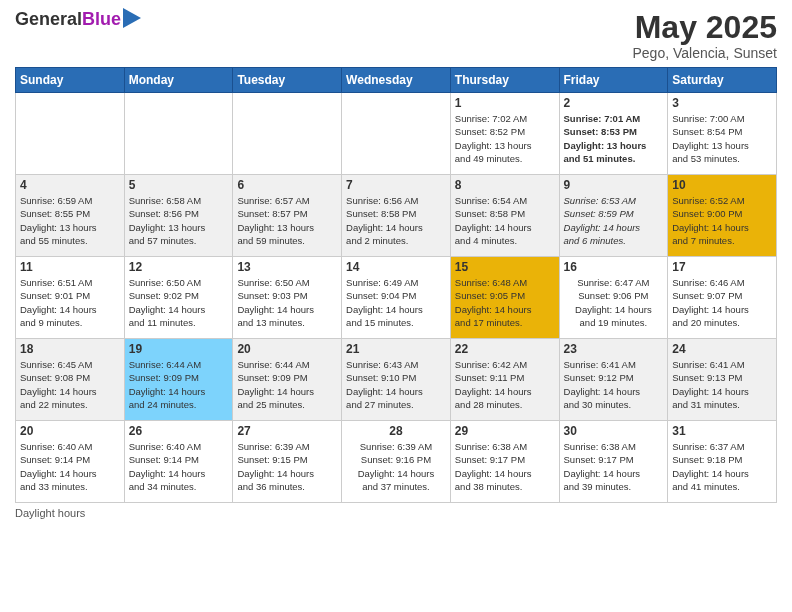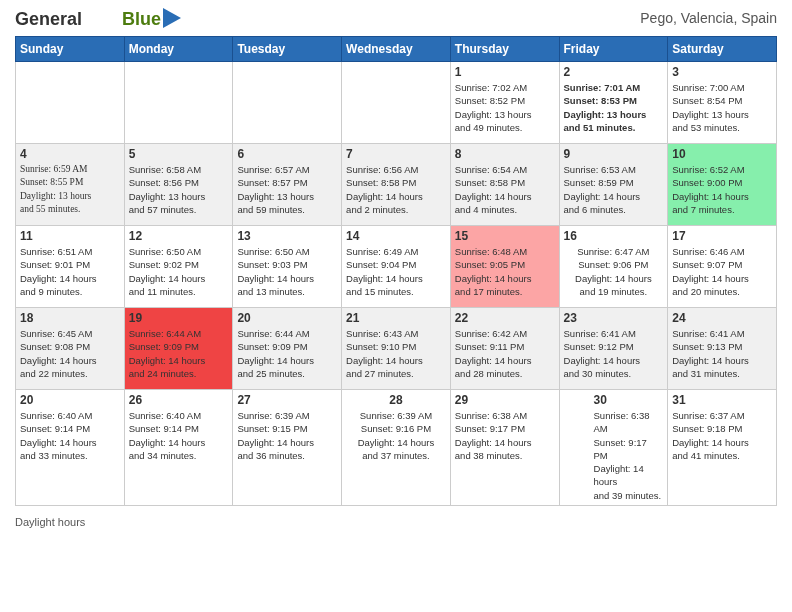--- a/index.html
+++ b/index.html
@@ -24,21 +24,21 @@
     .logo {
       display: flex;
       align-items: center;
     }
     .logo-text {
       font-size: 18px;
       font-weight: bold;
       line-height: 1.1;
     }
     .logo-general { color: #333; }
-    .logo-blue { color: #4d7c0f; padding-left: 40px; }
+    .logo-blue { color: #a21caf; }
     .logo-icon {
       width: 18px;
       height: 22px;
       margin-left: 2px;
       margin-top: -2px;
     }
     .title-block {
       text-align: right;
     }
     .title-block h1 {
@@ -90,21 +90,21 @@
       color: #333;
       display: block;
       margin-bottom: 2px;
     }
     .day-info {
       color: #333;
       font-size: 9.5px;
       line-height: 1.4;
     }
     .footer {
-      margin-top: 10px;
+      margin-top: 4px;
       font-size: 11px;
       color: #555;
       text-align: left;
     }
   </style>
 </head>
 <body>
 
 <div class="page">
   <div class="header">
@@ -114,21 +114,22 @@
           <span class="logo-text">
             <span class="logo-general">General</span><span class="logo-blue">Blue</span>
           </span>
           <svg class="logo-icon" viewBox="0 0 18 22" xmlns="http://www.w3.org/2000/svg">
             <polygon points="0,0 18,10 0,20" fill="#2a6db5"></polygon>
           </svg>
         </div>
       </div>
     </div>
     <div class="title-block">
-      <h2>Pego, Valencia, Spain</h2>
+      <h1>May 2025</h1>
+      <h2>Pego, Valencia, Sunset</h2>
     </div>
   </div>
 
   <table class="calendar">
     <thead>
       <tr>
       <th>Sunday</th>
           <th>Monday</th>
           <th>Tuesday</th>
           <th>Wednesday</th>
@@ -161,21 +162,21 @@
             <span class="day-number">3</span>
             <div class="day-info" style="white-space: pre-line;">Sunrise: 7:00 AM
 Sunset: 8:54 PM
 Daylight: 13 hours
 and 53 minutes.</div>
           </td>
         </tr>
         <tr>
           <td style="background-color: rgb(240, 240, 240);">
             <span class="day-number">4</span>
-            <div class="day-info" style="white-space: pre-line; font-family: Liberation Serif, serif;">Sunrise: 6:59 AM
+            <div class="day-info" style="white-space: pre-line;">Sunrise: 6:59 AM
 Sunset: 8:55 PM
 Daylight: 13 hours
 and 55 minutes.</div>
           </td>
           <td style="background-color: rgb(240, 240, 240);">
             <span class="day-number">5</span>
             <div class="day-info" style="white-space: pre-line;">Sunrise: 6:58 AM
 Sunset: 8:56 PM
 Daylight: 13 hours
 and 57 minutes.</div>
@@ -196,26 +197,26 @@
           </td>
           <td style="background-color: rgb(240, 240, 240);">
             <span class="day-number">8</span>
             <div class="day-info" style="white-space: pre-line;">Sunrise: 6:54 AM
 Sunset: 8:58 PM
 Daylight: 14 hours
 and 4 minutes.</div>
           </td>
           <td style="background-color: rgb(240, 240, 240);">
             <span class="day-number">9</span>
-            <div class="day-info" style="white-space: pre-line;">Sunrise: 6:53 AM
+            <div class="day-info" style="white-space: pre-line; font-style: italic;">Sunrise: 6:53 AM
 Sunset: 8:59 PM
 Daylight: 14 hours
 and 6 minutes.</div>
           </td>
-          <td style="background-color: #86efac;">
+          <td style="background-color: #eab308;">
             <span class="day-number">10</span>
             <div class="day-info" style="white-space: pre-line;">Sunrise: 6:52 AM
 Sunset: 9:00 PM
 Daylight: 14 hours
 and 7 minutes.</div>
           </td>
         </tr>
         <tr>
           <td style="background-color: rgb(255, 255, 255);">
             <span class="day-number">11</span>
@@ -238,21 +239,21 @@
 Daylight: 14 hours
 and 13 minutes.</div>
           </td>
           <td style="background-color: rgb(255, 255, 255);">
             <span class="day-number">14</span>
             <div class="day-info" style="white-space: pre-line;">Sunrise: 6:49 AM
 Sunset: 9:04 PM
 Daylight: 14 hours
 and 15 minutes.</div>
           </td>
-          <td style="background-color: #fca5a5; margin-top: 28px;">
+          <td style="background-color: #eab308; margin-top: 28px;">
             <span class="day-number">15</span>
             <div class="day-info" style="white-space: pre-line;">Sunrise: 6:48 AM
 Sunset: 9:05 PM
 Daylight: 14 hours
 and 17 minutes.</div>
           </td>
           <td style="background-color: rgb(255, 255, 255);">
             <span class="day-number">16</span>
             <div class="day-info" style="white-space: pre-line; text-align: center;">Sunrise: 6:47 AM
 Sunset: 9:06 PM
@@ -268,21 +269,21 @@
           </td>
         </tr>
         <tr>
           <td style="background-color: rgb(240, 240, 240);">
             <span class="day-number">18</span>
             <div class="day-info" style="white-space: pre-line;">Sunrise: 6:45 AM
 Sunset: 9:08 PM
 Daylight: 14 hours
 and 22 minutes.</div>
           </td>
-          <td style="background-color: #ef4444;">
+          <td style="background-color: #7dd3fc;">
             <span class="day-number">19</span>
             <div class="day-info" style="white-space: pre-line;">Sunrise: 6:44 AM
 Sunset: 9:09 PM
 Daylight: 14 hours
 and 24 minutes.</div>
           </td>
           <td style="background-color: rgb(240, 240, 240);">
             <span class="day-number">20</span>
             <div class="day-info" style="white-space: pre-line;">Sunrise: 6:44 AM
 Sunset: 9:09 PM
@@ -347,21 +348,21 @@
 Daylight: 14 hours
 and 37 minutes.</div>
           </td>
           <td style="background-color: rgb(255, 255, 255);">
             <span class="day-number">29</span>
             <div class="day-info" style="white-space: pre-line;">Sunrise: 6:38 AM
 Sunset: 9:17 PM
 Daylight: 14 hours
 and 38 minutes.</div>
           </td>
-          <td style="background-color: rgb(255, 255, 255); padding-left: 34px;">
+          <td style="background-color: rgb(255, 255, 255);">
             <span class="day-number">30</span>
             <div class="day-info" style="white-space: pre-line;">Sunrise: 6:38 AM
 Sunset: 9:17 PM
 Daylight: 14 hours
 and 39 minutes.</div>
           </td>
           <td style="background-color: rgb(255, 255, 255);">
             <span class="day-number">31</span>
             <div class="day-info" style="white-space: pre-line;">Sunrise: 6:37 AM
 Sunset: 9:18 PM

